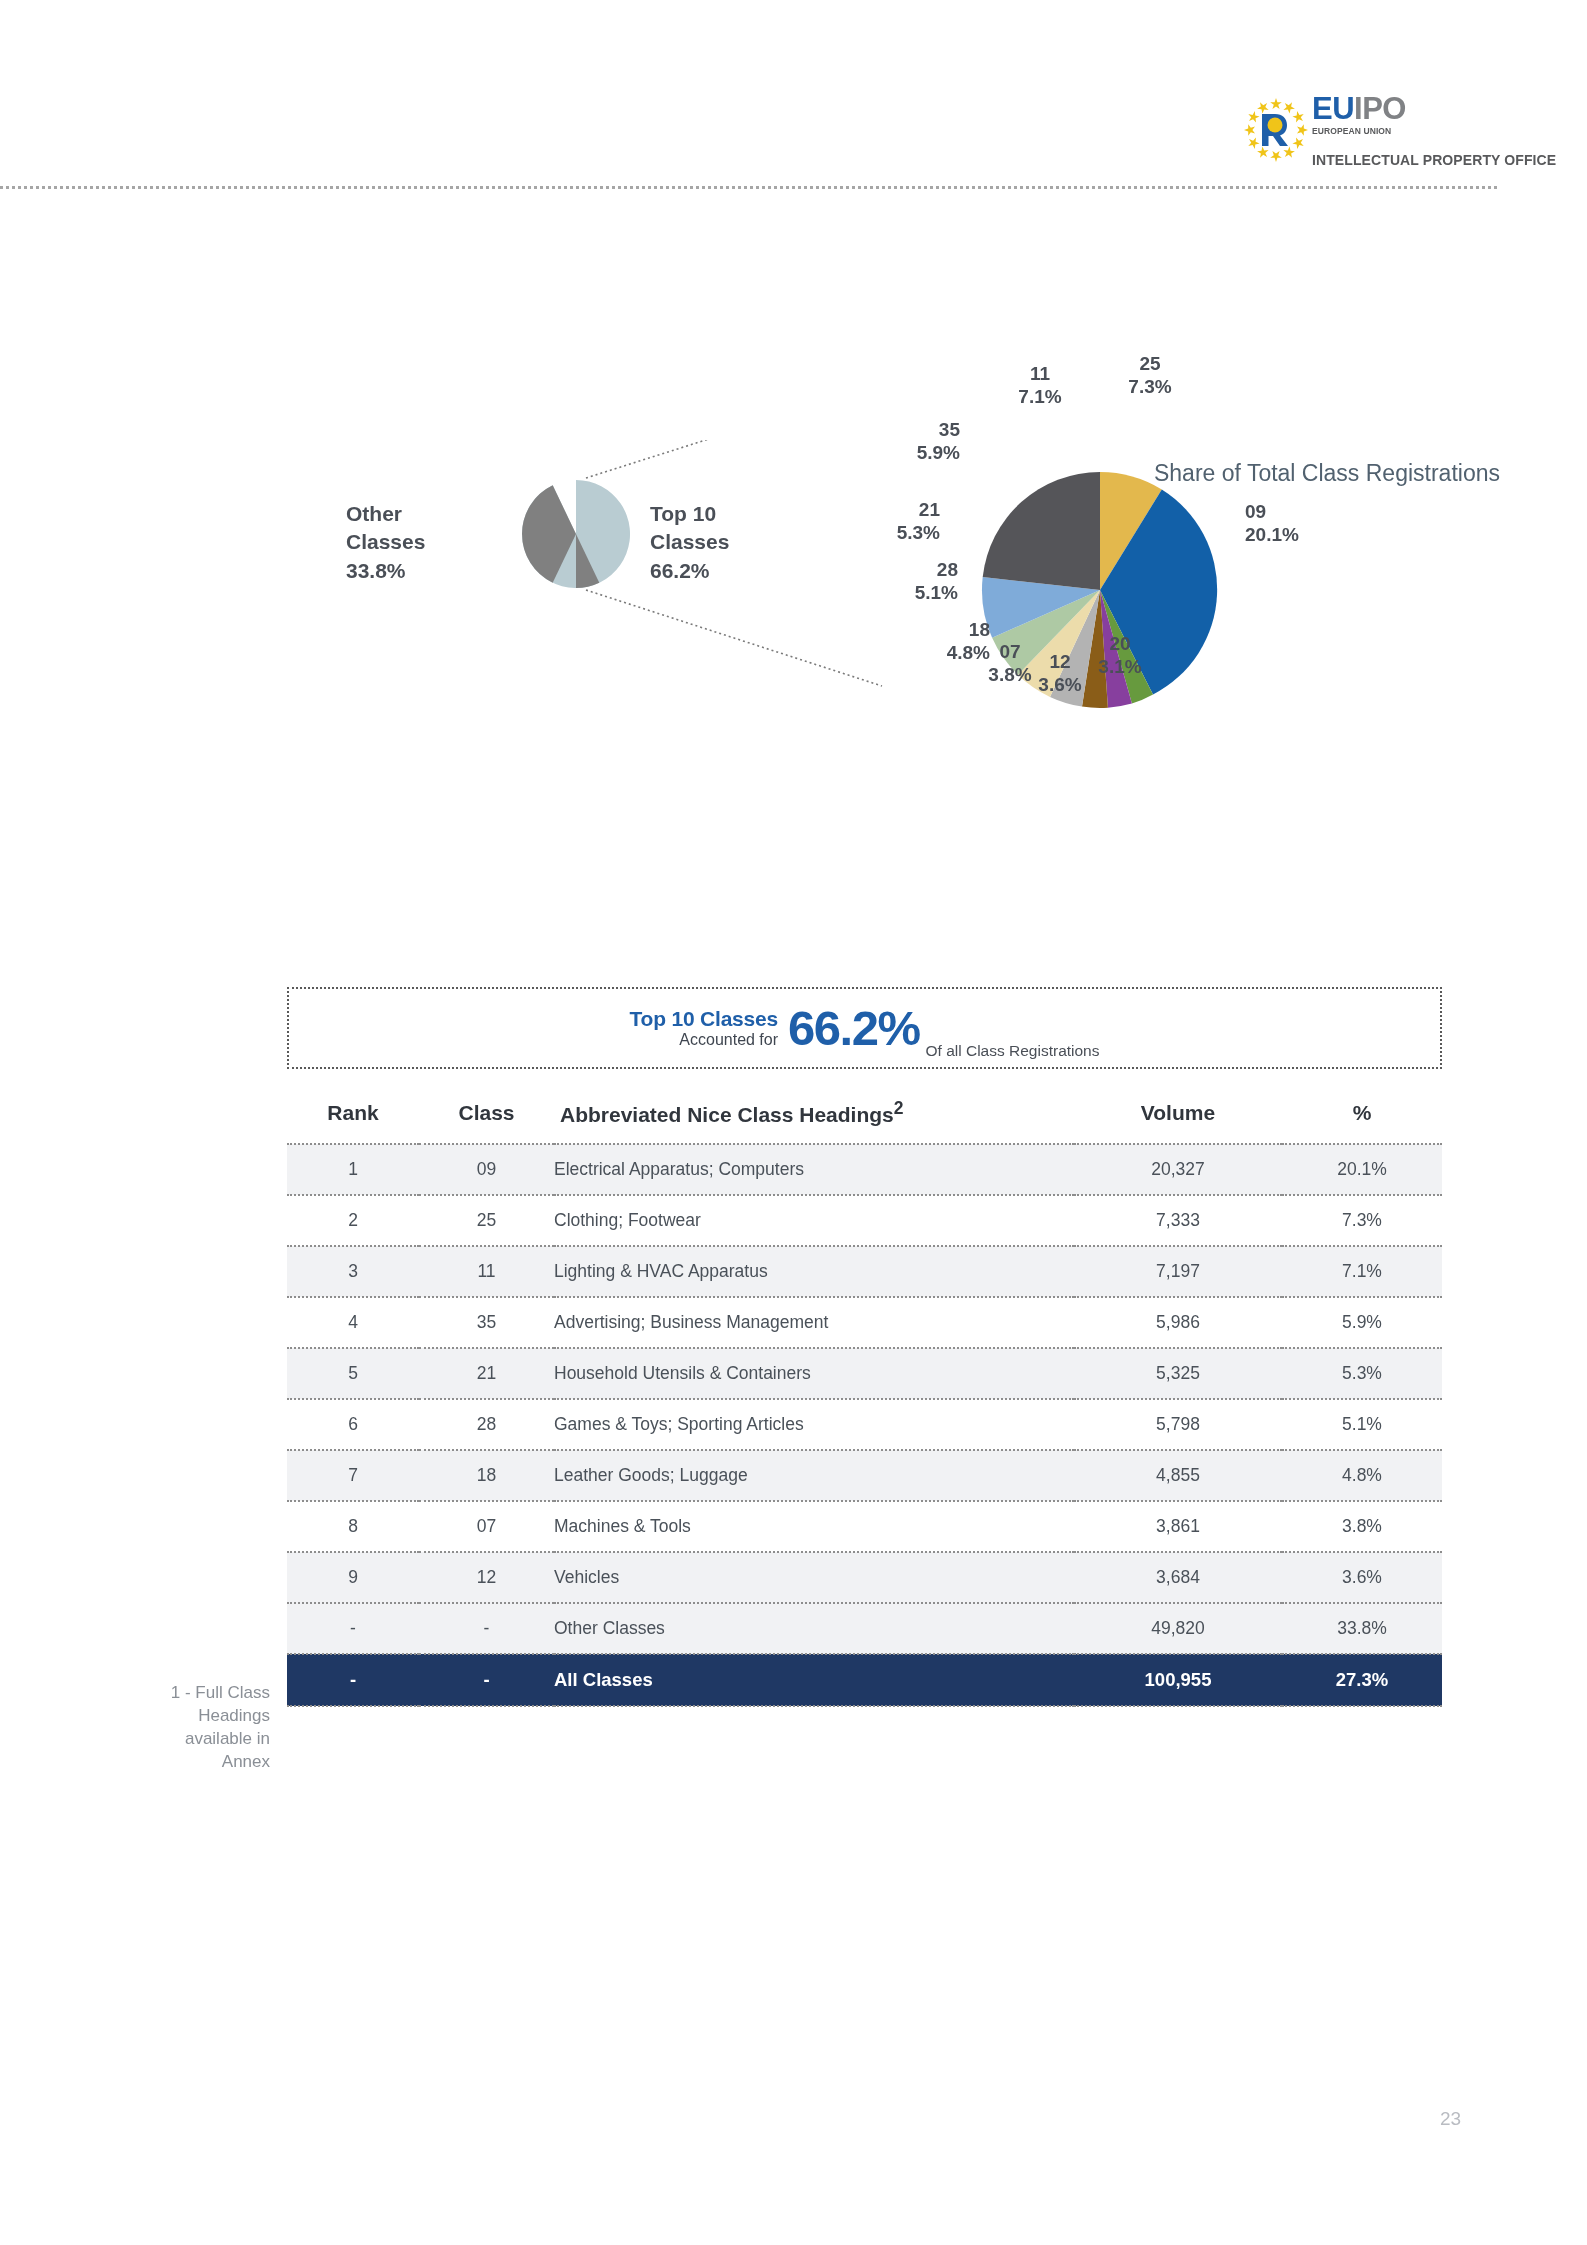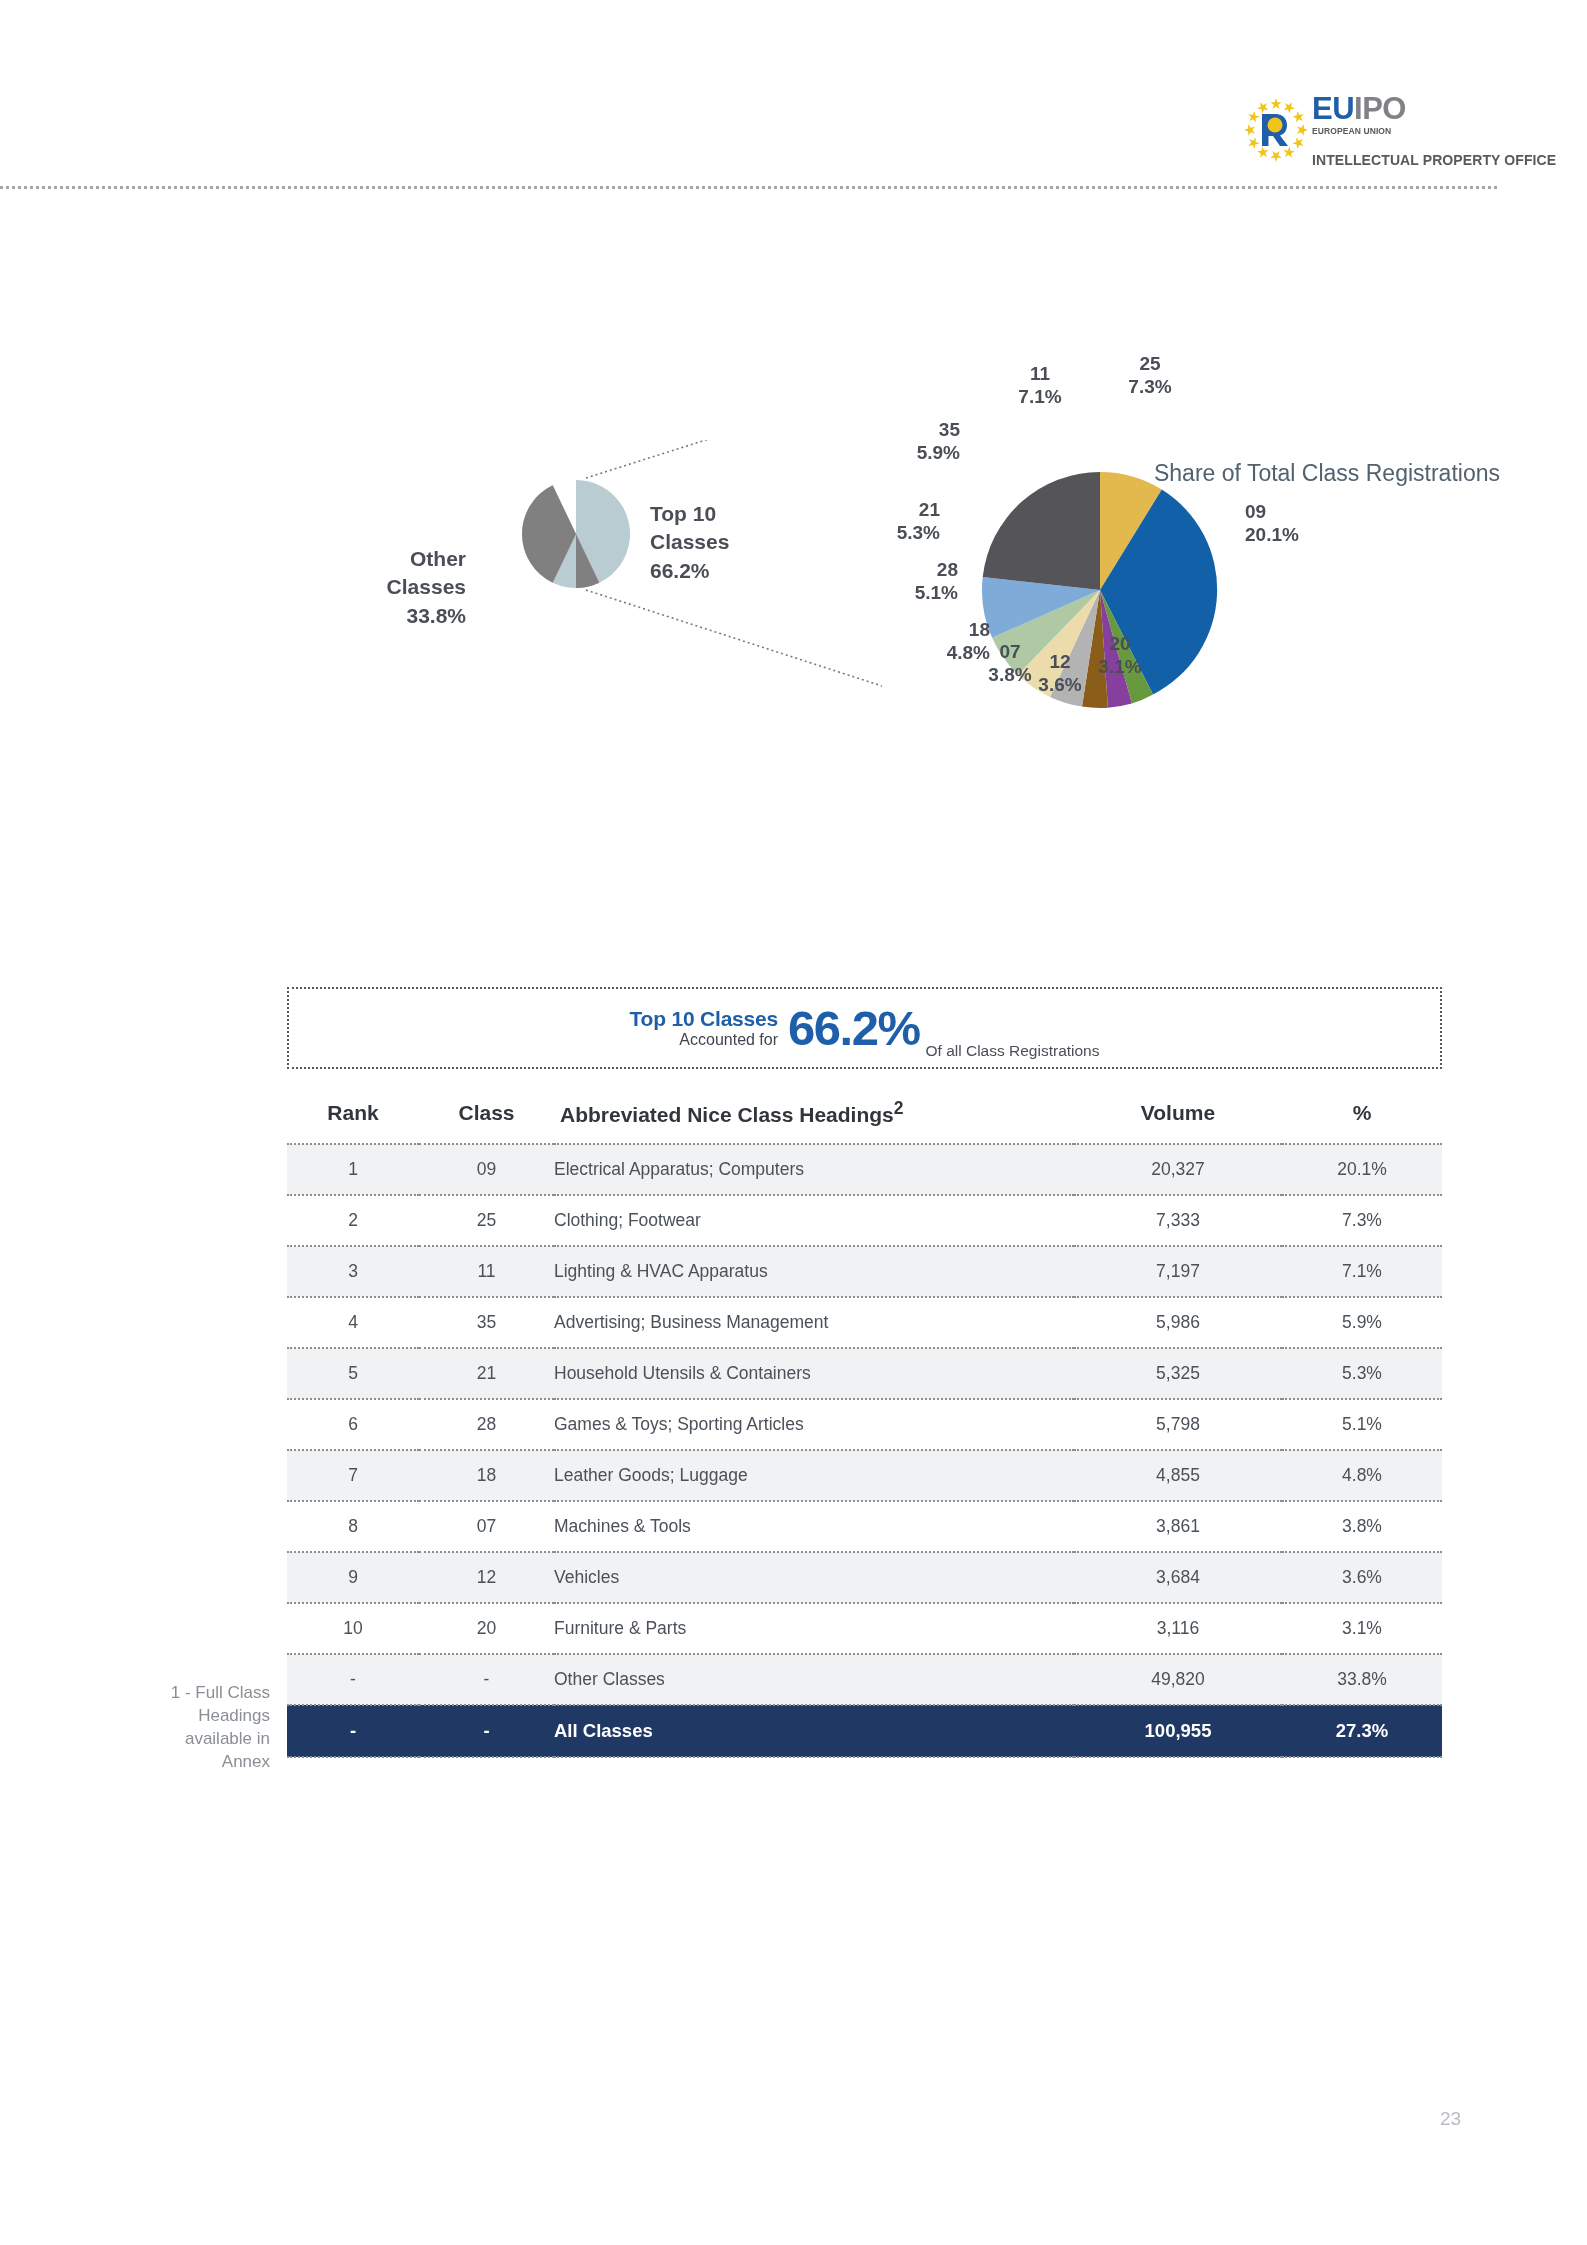--- a/index.html
+++ b/index.html
@@ -311,21 +311,21 @@
       <path fill="#873f9e" d="M 0 0 L 31.9 113.6 A 118 118 0 0 1 7.9 117.7 Z"></path>
       <path fill="#8a5d18" d="M 0 0 L 7.9 117.7 A 118 118 0 0 1 -18.0 116.6 Z"></path>
       <path fill="#b3b3b3" d="M 0 0 L -18.0 116.6 A 118 118 0 0 1 -50.0 106.9 Z"></path>
       <path fill="#ecdcab" d="M 0 0 L -50.0 106.9 A 118 118 0 0 1 -82.1 84.7 Z"></path>
       <path fill="#aec9a4" d="M 0 0 L -82.1 84.7 A 118 118 0 0 1 -107.9 47.8 Z"></path>
       <path fill="#7fabd9" d="M 0 0 L -107.9 47.8 A 118 118 0 0 1 -117.3 -12.9 Z"></path>
       <path fill="#555559" d="M 0 0 L -117.3 -12.9 A 118 118 0 0 1 0 -118 Z"></path>
     </g>
   </svg>
 
-  <div class="small-pie-label" style="left:-54px; top:60px; width:120px; text-align:right;margin-top:45px;">
+  <div class="small-pie-label" style="left:-54px; top:60px; width:120px; text-align:left;">
     <div>Other</div>
     <div>Classes</div>
     <div>33.8%</div>
   </div>
 
   <div class="small-pie-label" style="left:250px; top:60px; width:140px; text-align:left;">
     <div>Top 10</div>
     <div>Classes</div>
     <div>66.2%</div>
   </div>
@@ -467,27 +467,20 @@
         <td class="t-vol">3,861</td>
         <td class="t-pct">3.8%</td>
       </tr>
       <tr class="shade">
         <td class="t-rank">9</td>
         <td class="t-class">12</td>
         <td class="t-head">Vehicles</td>
         <td class="t-vol">3,684</td>
         <td class="t-pct">3.6%</td>
       </tr>
-      <tr>
-        <td class="t-rank">10</td>
-        <td class="t-class">20</td>
-        <td class="t-head">Furniture &amp; Parts</td>
-        <td class="t-vol">3,116</td>
-        <td class="t-pct">3.1%</td>
-      </tr>
       <tr class="shade">
         <td class="t-rank">-</td>
         <td class="t-class">-</td>
         <td class="t-head">Other Classes</td>
         <td class="t-vol">49,820</td>
         <td class="t-pct">33.8%</td>
       </tr>
       <tr class="total-row">
         <td class="t-rank">-</td>
         <td class="t-class">-</td>

